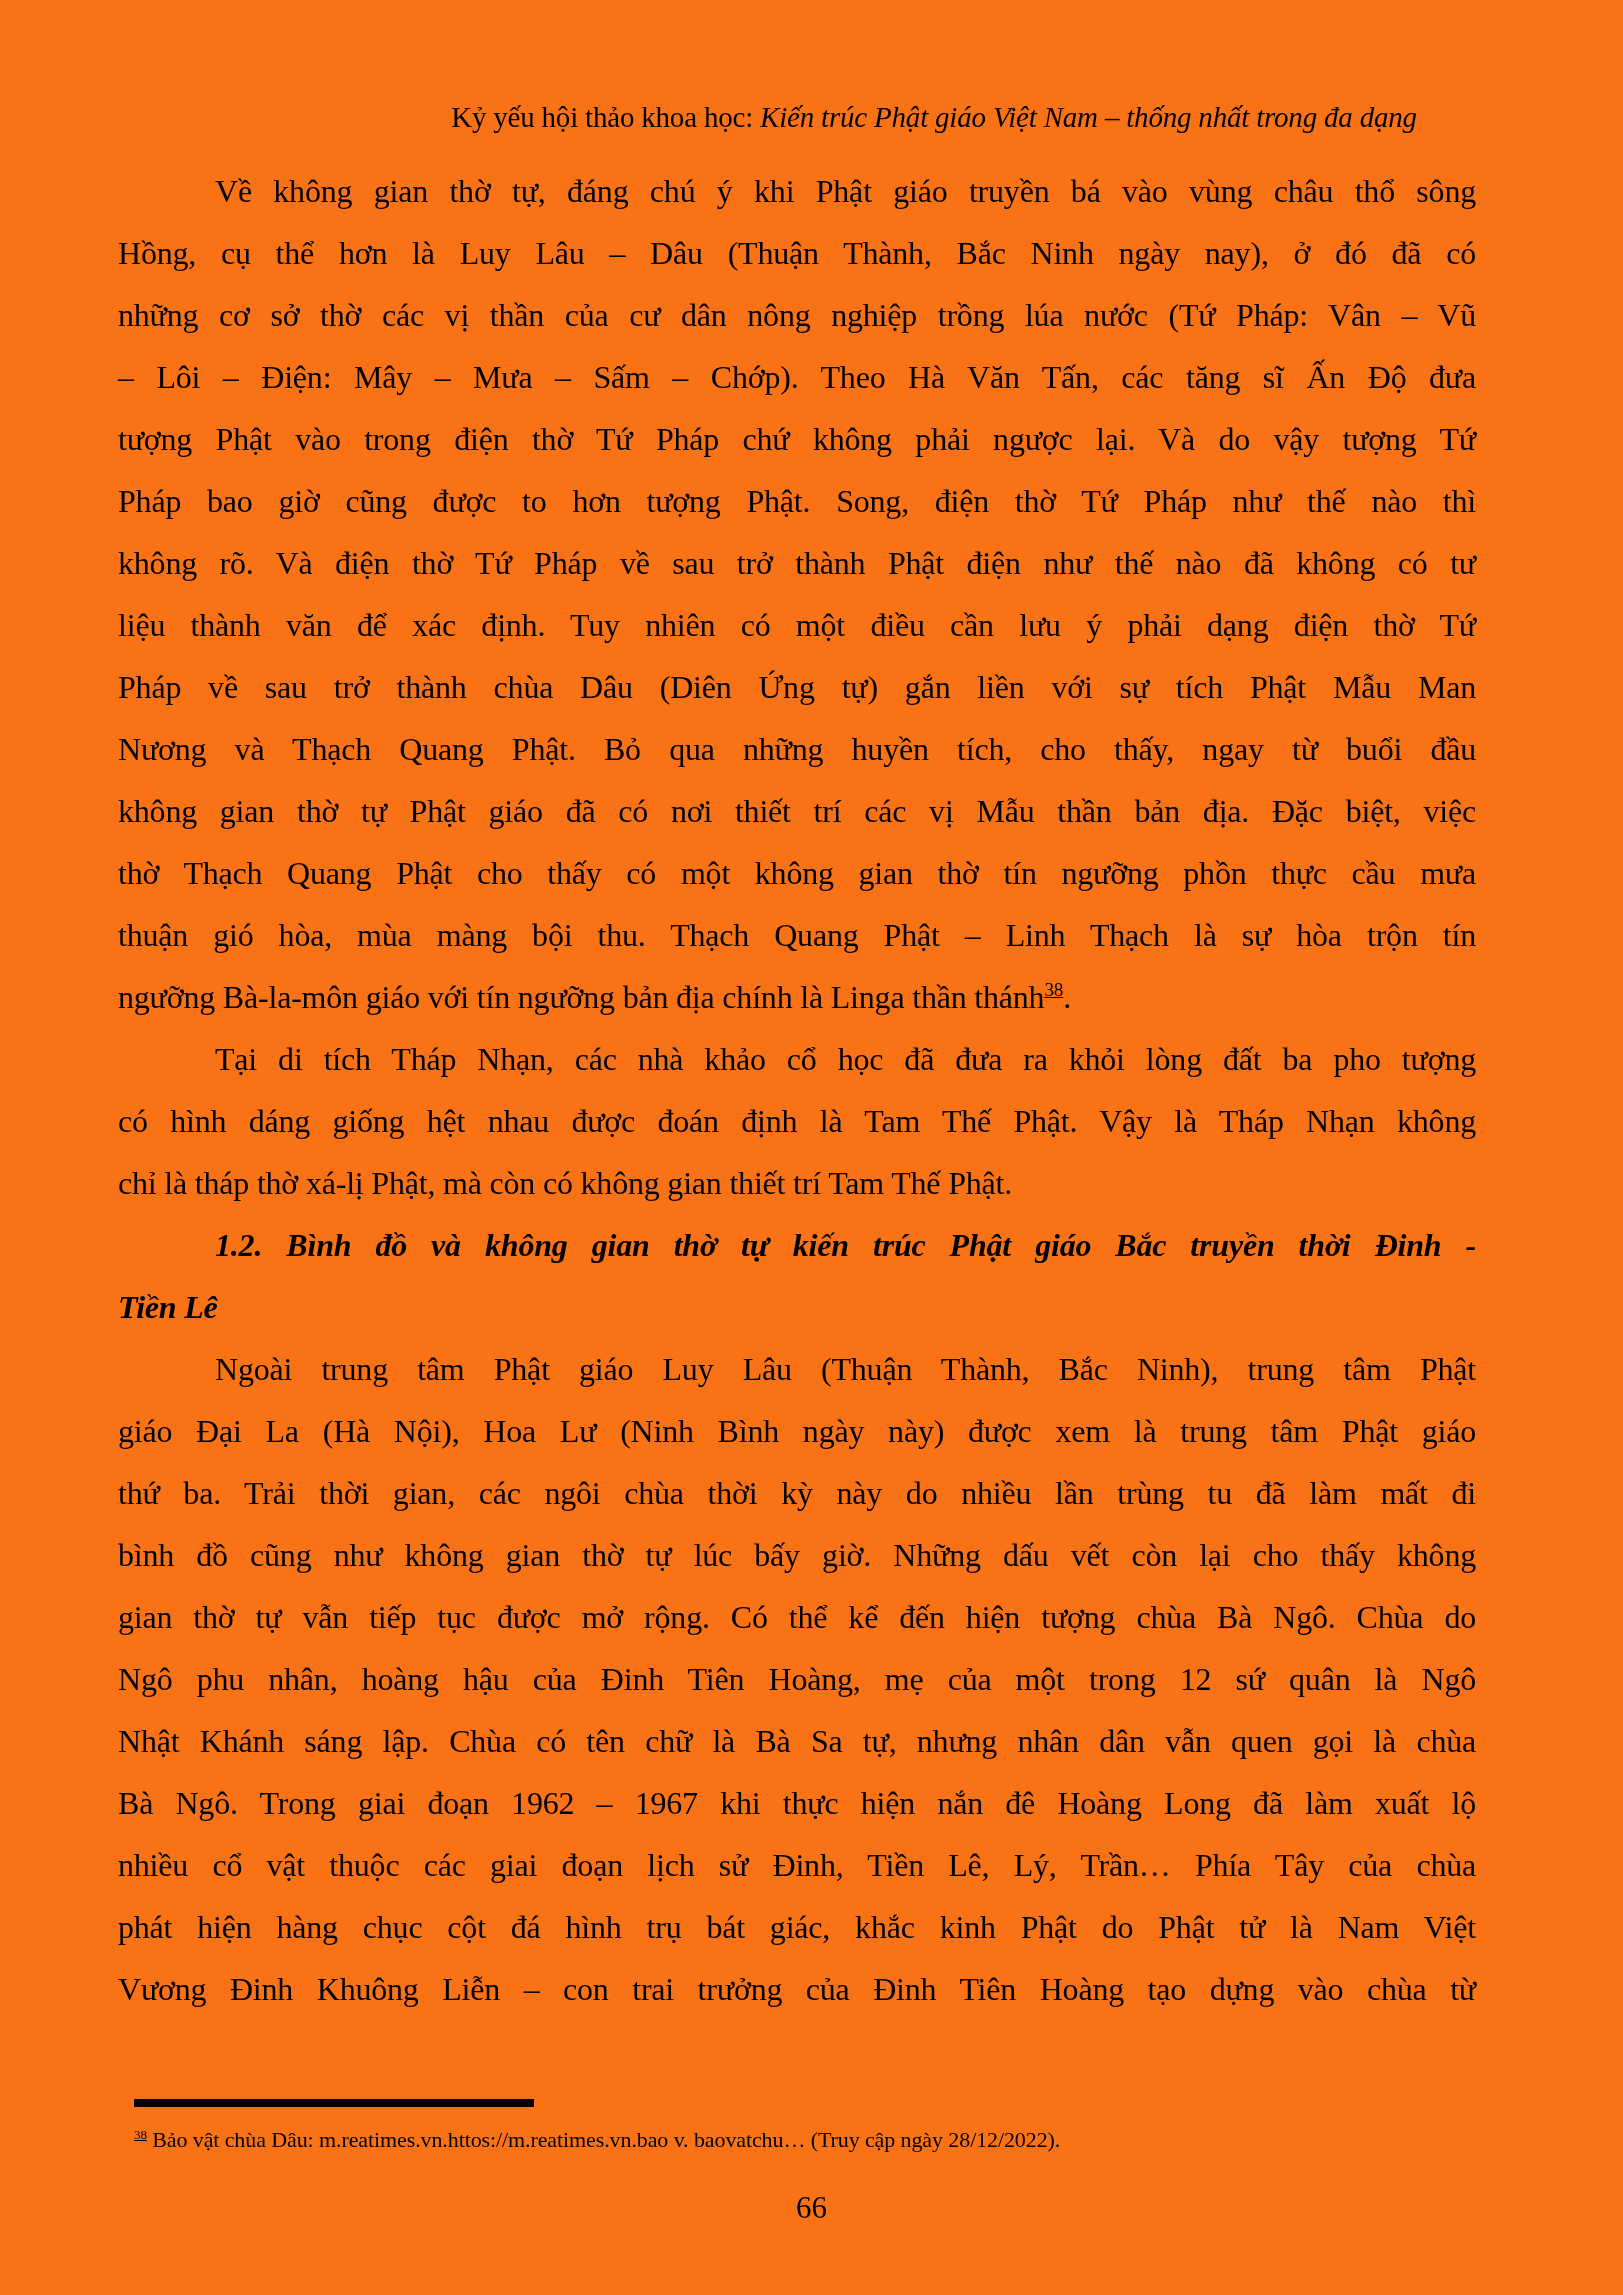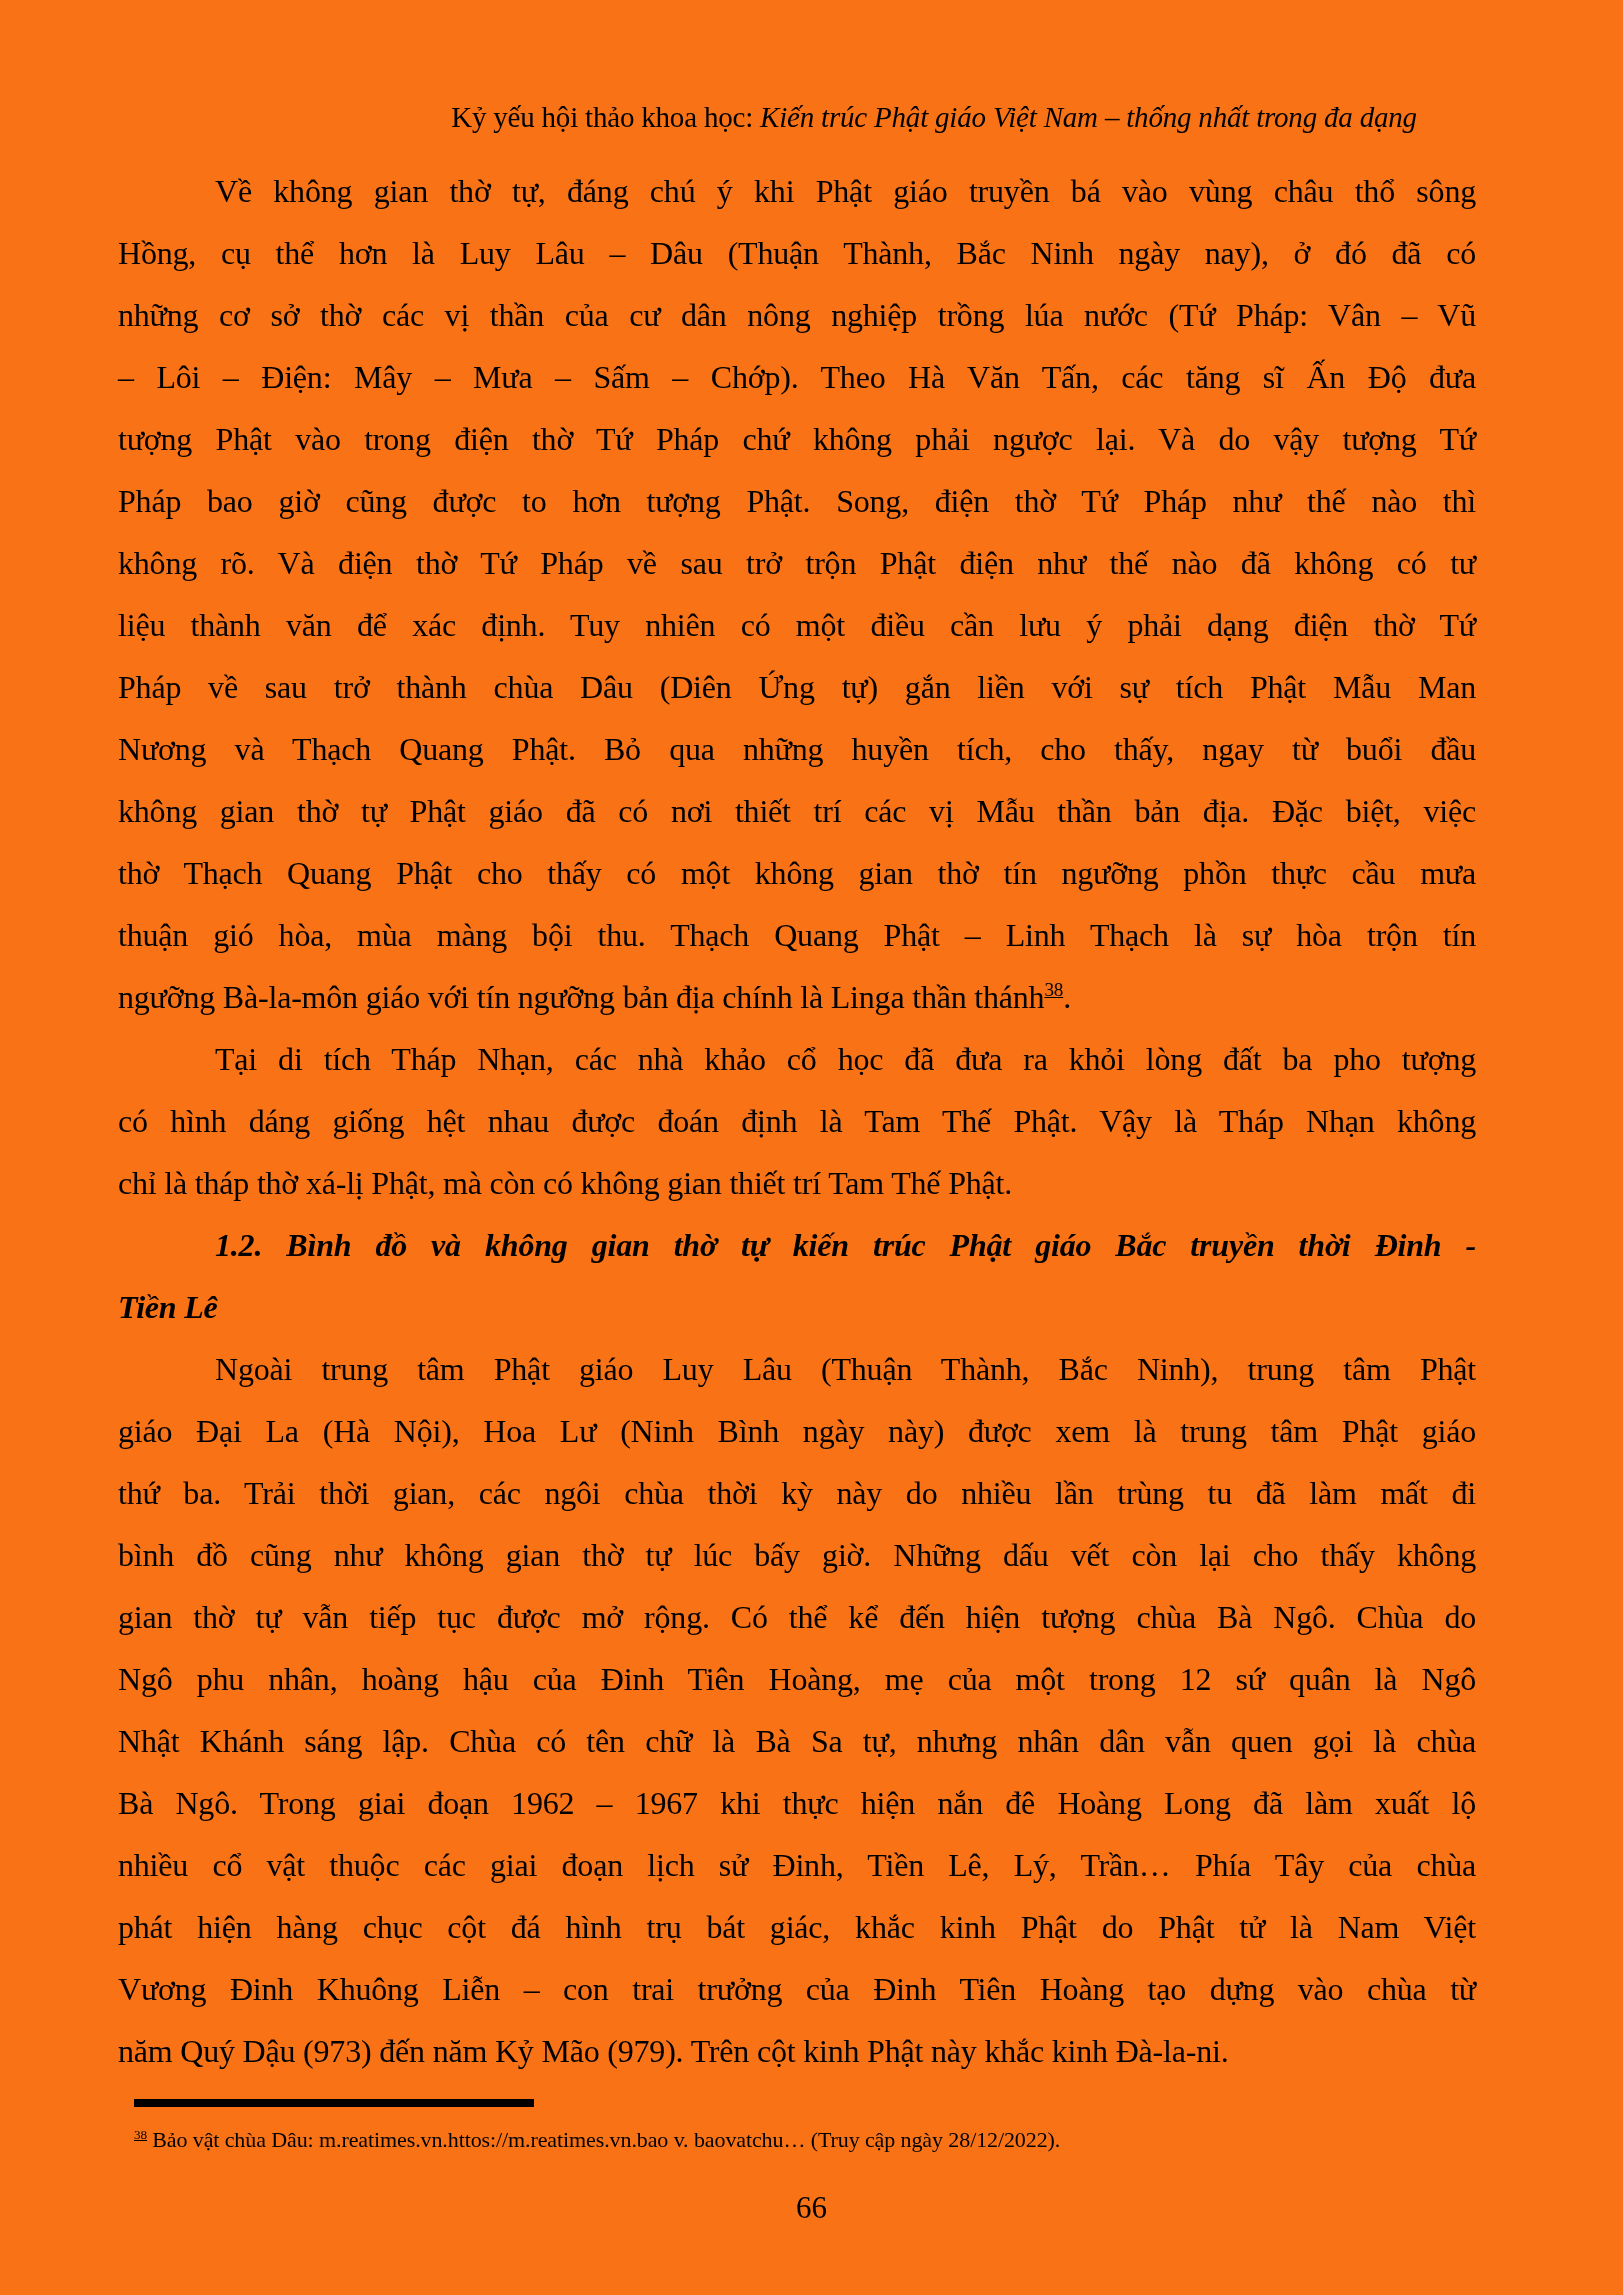--- a/index.html
+++ b/index.html
@@ -69,21 +69,21 @@
     <span>Kỷ yếu hội thảo khoa học: </span><span class="it">Kiến trúc Phật giáo Việt Nam – thống nhất trong đa dạng</span>
   </div>
 
   <div class="content">
       <div class="line fill indent">Về không gian thờ tự, đáng chú ý khi Phật giáo truyền bá vào vùng châu thổ sông</div>
       <div class="line fill">Hồng, cụ thể hơn là Luy Lâu – Dâu (Thuận Thành, Bắc Ninh ngày nay), ở đó đã có</div>
       <div class="line fill">những cơ sở thờ các vị thần của cư dân nông nghiệp trồng lúa nước (Tứ Pháp: Vân – Vũ</div>
       <div class="line fill">– Lôi – Điện: Mây – Mưa – Sấm – Chớp). Theo Hà Văn Tấn, các tăng sĩ Ấn Độ đưa</div>
       <div class="line fill">tượng Phật vào trong điện thờ Tứ Pháp chứ không phải ngược lại. Và do vậy tượng Tứ</div>
       <div class="line fill">Pháp bao giờ cũng được to hơn tượng Phật. Song, điện thờ Tứ Pháp như thế nào thì</div>
-      <div class="line fill">không rõ. Và điện thờ Tứ Pháp về sau trở trộn Phật điện như thế nào đã không có tư</div>
+      <div class="line fill">không rõ. Và điện thờ Tứ Pháp về sau trở thành Phật điện như thế nào đã không có tư</div>
       <div class="line fill">liệu thành văn để xác định. Tuy nhiên có một điều cần lưu ý phải dạng điện thờ Tứ</div>
       <div class="line fill">Pháp về sau trở thành chùa Dâu (Diên Ứng tự) gắn liền với sự tích Phật Mẫu Man</div>
       <div class="line fill">Nương và Thạch Quang Phật. Bỏ qua những huyền tích, cho thấy, ngay từ buổi đầu</div>
       <div class="line fill">không gian thờ tự Phật giáo đã có nơi thiết trí các vị Mẫu thần bản địa. Đặc biệt, việc</div>
       <div class="line fill">thờ Thạch Quang Phật cho thấy có một không gian thờ tín ngưỡng phồn thực cầu mưa</div>
       <div class="line fill">thuận gió hòa, mùa màng bội thu. Thạch Quang Phật – Linh Thạch là sự hòa trộn tín</div>
       <div class="line">ngưỡng Bà-la-môn giáo với tín ngưỡng bản địa chính là Linga thần thánh<sup>38</sup>.</div>
       <div class="line fill indent">Tại di tích Tháp Nhạn, các nhà khảo cổ học đã đưa ra khỏi lòng đất ba pho tượng</div>
       <div class="line fill">có hình dáng giống hệt nhau được đoán định là Tam Thế Phật. Vậy là Tháp Nhạn không</div>
       <div class="line">chỉ là tháp thờ xá-lị Phật, mà còn có không gian thiết trí Tam Thế Phật.</div>
@@ -93,21 +93,20 @@
       <div class="line fill">giáo Đại La (Hà Nội), Hoa Lư (Ninh Bình ngày này) được xem là trung tâm Phật giáo</div>
       <div class="line fill">thứ ba. Trải thời gian, các ngôi chùa thời kỳ này do nhiều lần trùng tu đã làm mất đi</div>
       <div class="line fill">bình đồ cũng như không gian thờ tự lúc bấy giờ. Những dấu vết còn lại cho thấy không</div>
       <div class="line fill">gian thờ tự vẫn tiếp tục được mở rộng. Có thể kể đến hiện tượng chùa Bà Ngô. Chùa do</div>
       <div class="line fill">Ngô phu nhân, hoàng hậu của Đinh Tiên Hoàng, mẹ của một trong 12 sứ quân là Ngô</div>
       <div class="line fill">Nhật Khánh sáng lập. Chùa có tên chữ là Bà Sa tự, nhưng nhân dân vẫn quen gọi là chùa</div>
       <div class="line fill">Bà Ngô. Trong giai đoạn 1962 – 1967 khi thực hiện nắn đê Hoàng Long đã làm xuất lộ</div>
       <div class="line fill">nhiều cổ vật thuộc các giai đoạn lịch sử Đinh, Tiền Lê, Lý, Trần… Phía Tây của chùa</div>
       <div class="line fill">phát hiện hàng chục cột đá hình trụ bát giác, khắc kinh Phật do Phật tử là Nam Việt</div>
       <div class="line fill">Vương Đinh Khuông Liễn – con trai trưởng của Đinh Tiên Hoàng tạo dựng vào chùa từ</div>
-      <div class="line">năm Quý Dậu (973) đến năm Kỷ Mão (979). Trên cột kinh Phật này khắc kinh Đà-la-ni.</div>
     </div>
 
   <div class="footer">
     <div class="rule"></div>
     <div class="footnote"><sup>38</sup><span class="fn-text">Bảo vật chùa Dâu: m.reatimes.vn.httos://m.reatimes.vn.bao v. baovatchu… (Truy cập ngày 28/12/2022).</span></div>
   </div>
 
   <div class="pagenum">66</div>
 
 </div>

